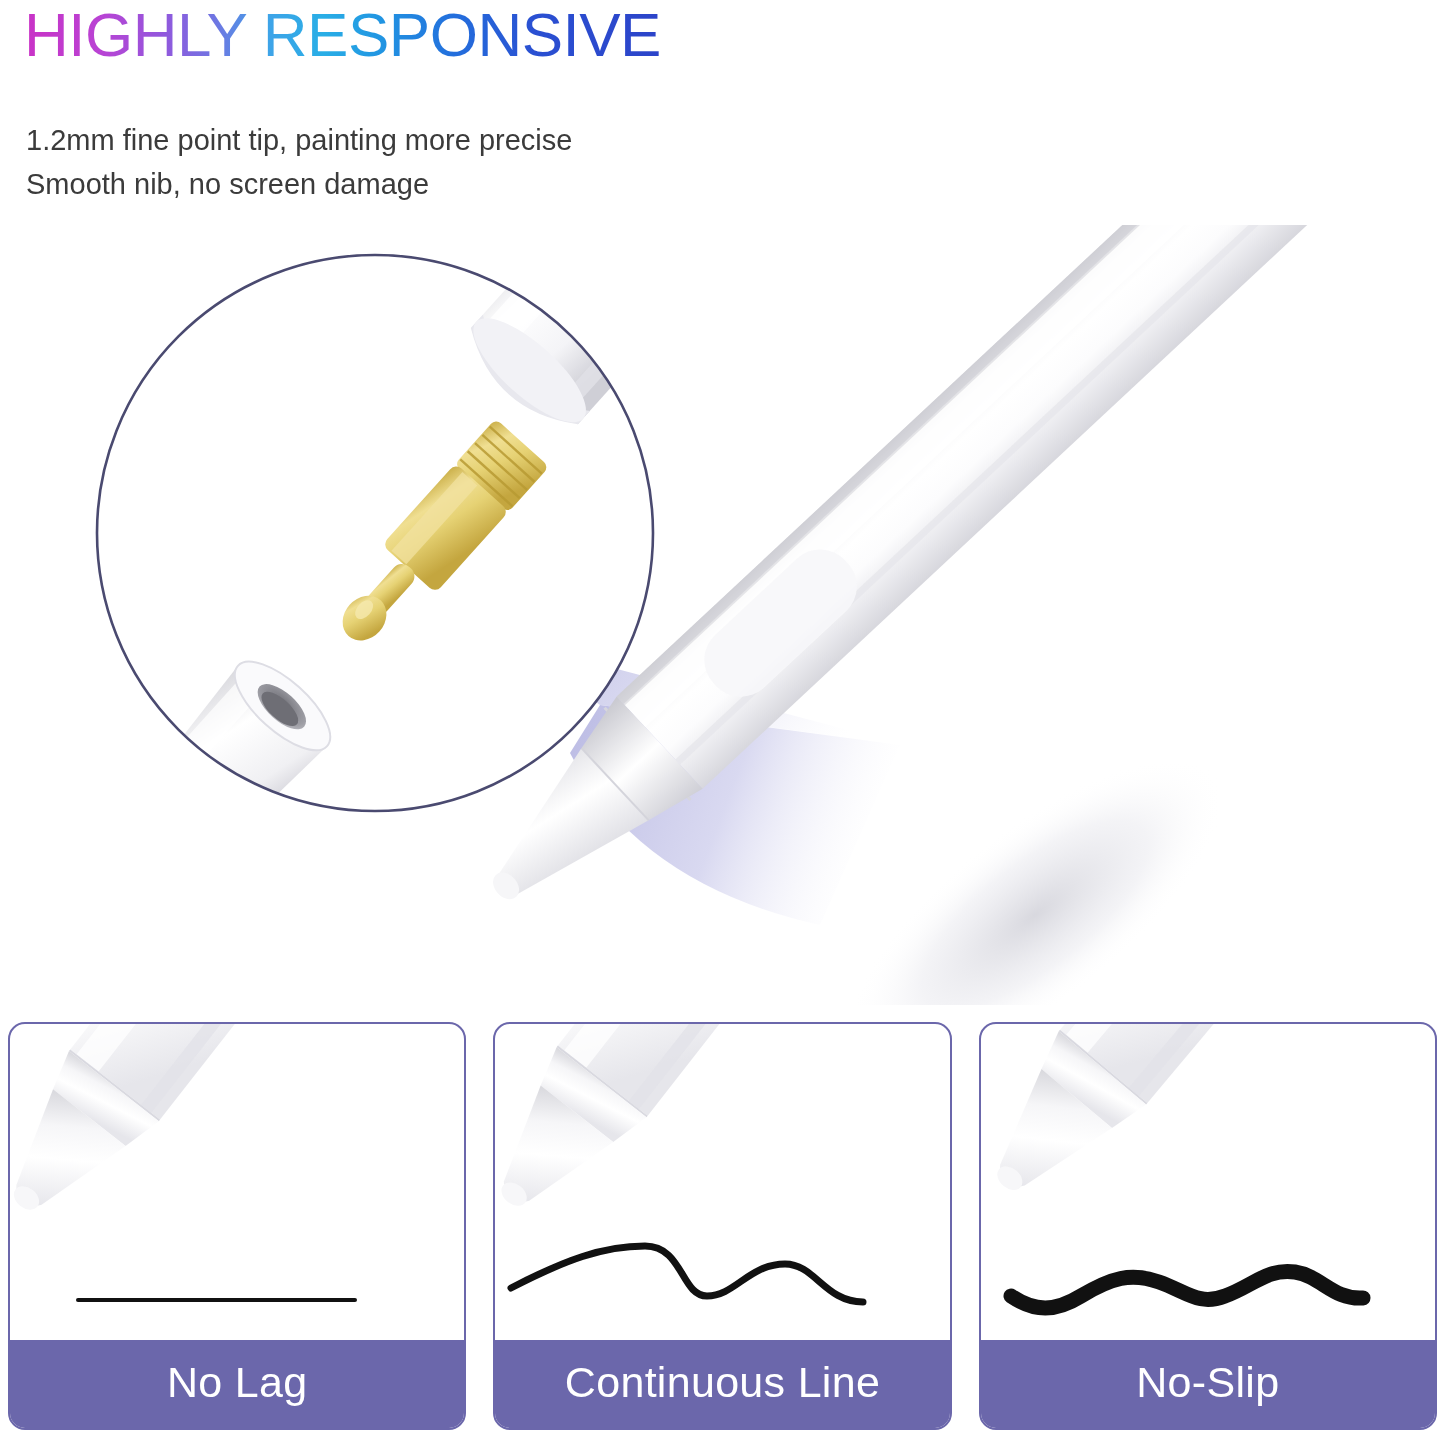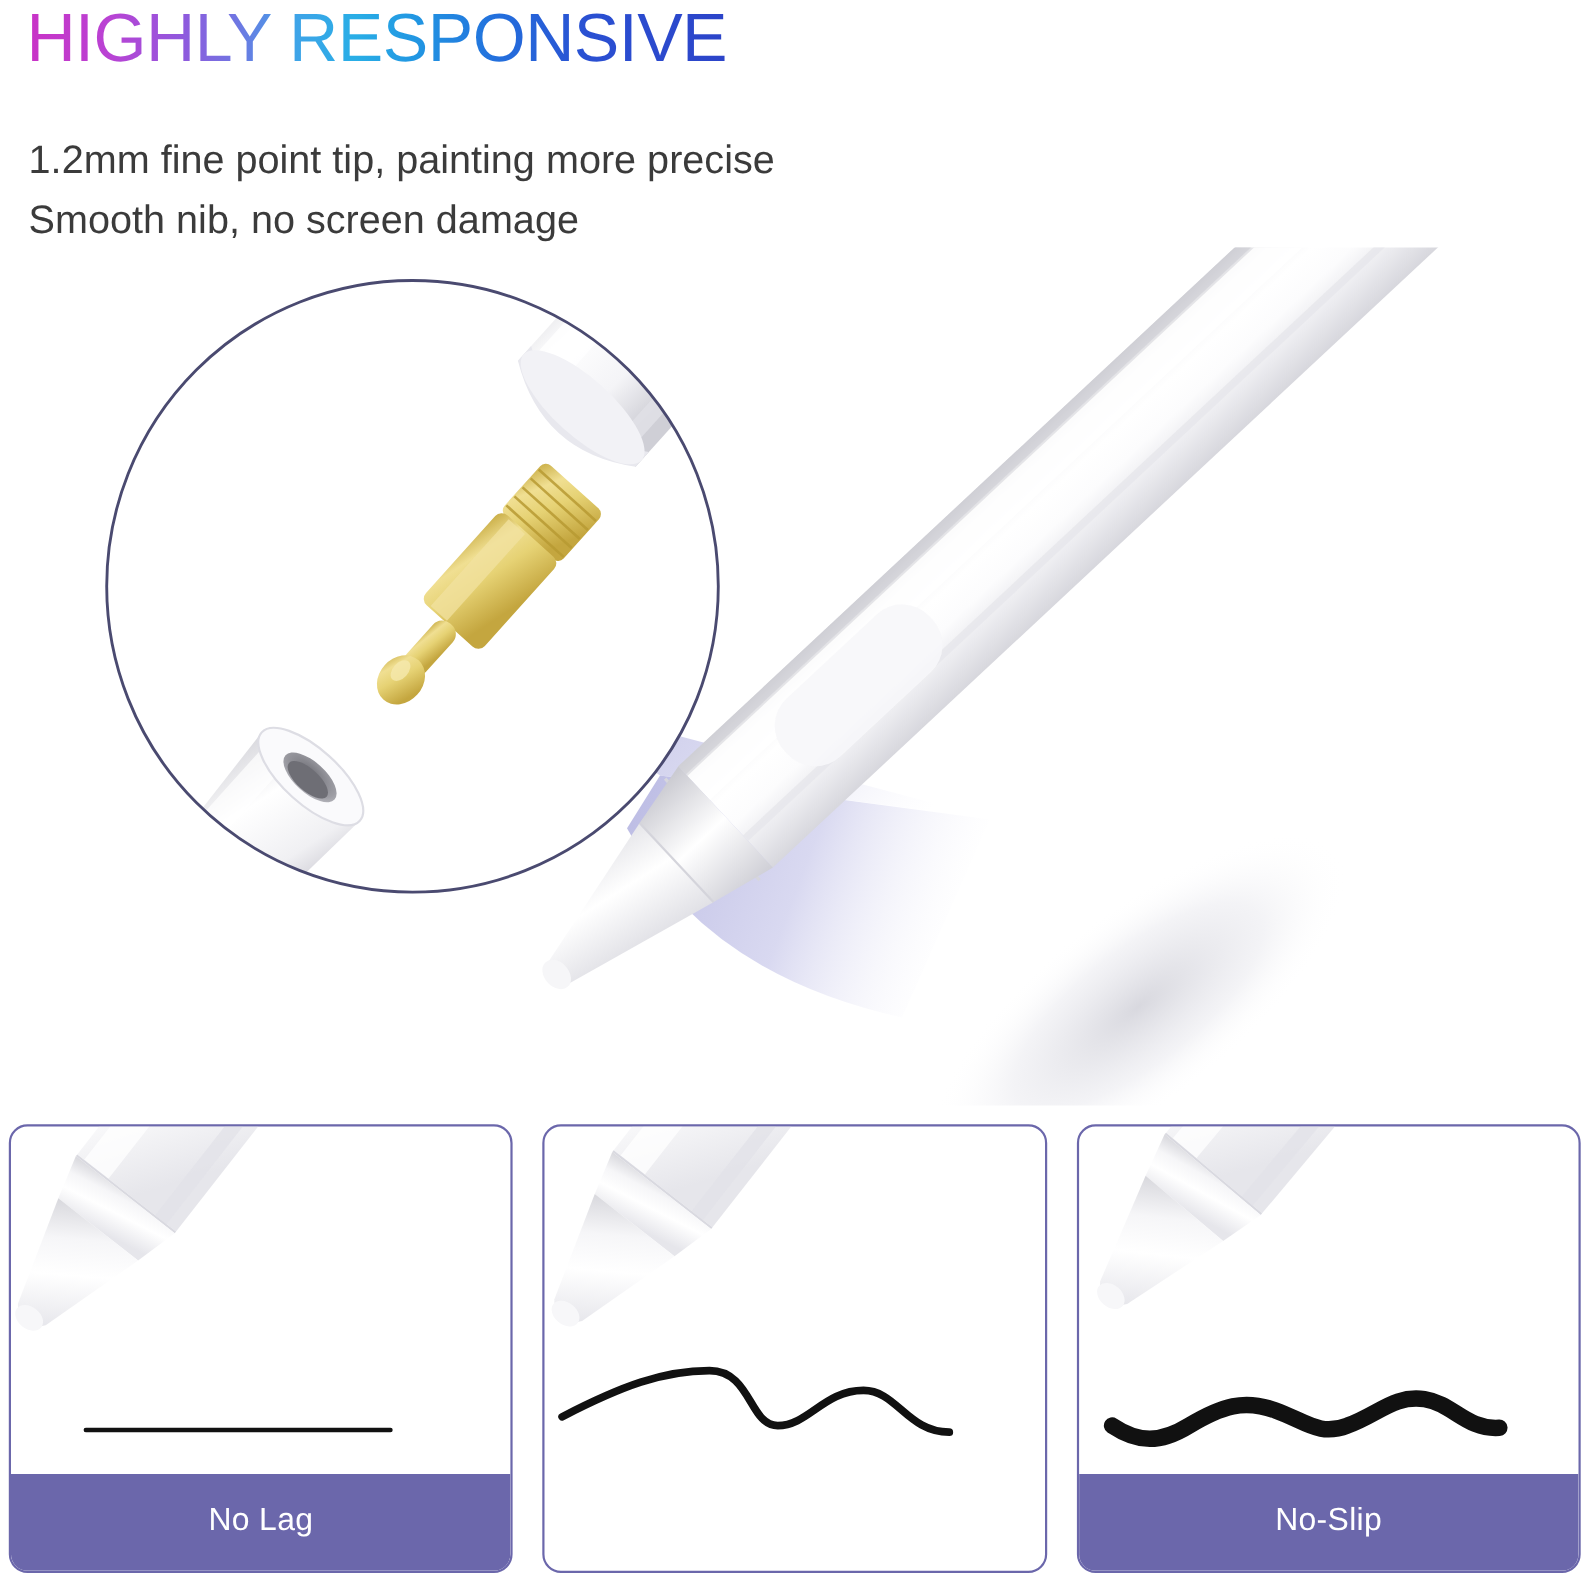--- a/index.html
+++ b/index.html
@@ -40,21 +40,21 @@
     -webkit-background-clip: text;
     background-clip: text;
     color: transparent;
     -webkit-text-fill-color: transparent;
   }
 
   #subline {
     position: absolute;
     left: 26px;
     top: 118px;
-    font-size: 36px;
+    font-size: 29px;
     line-height: 1.52;
     color: #3b3b3b;
     white-space: pre-line;
   }
 
   
   #hero {
     position: absolute;
     left: 0;
     top: 225px;
@@ -93,21 +93,21 @@
     position: absolute;
     left: 0; right: 0; bottom: 0;
     height: 88px;
     background: #6b67ab;
     display: flex;
     align-items: center;
     justify-content: center;
   }
   .card-footer span {
     color: #ffffff;
-    font-size: 29px;
+    font-size: 43px;
     font-weight: 400;
     letter-spacing: 0.3px;
     line-height: 1;
     padding-bottom: 3px;
   }
 </style>
 </head>
 <body>
 
 <div id="headline">HIGHLY RESPONSIVE</div>
@@ -309,20 +309,23 @@
           <rect x="130" y="-150" width="13" height="298" fill="#e2e2e8" opacity="0.8"></rect>
           <rect x="40" y="148" width="114" height="2" fill="#d9d9e0"></rect>
           <path d="M 40 150 L 154 150 L 143 190 L 51 190 Z" fill="url(#c2pen)"></path>
           <path d="M 51 190 L 143 190 L 113 288 Q 97 310 81 288 Z" fill="url(#c2pen)"></path>
           <ellipse cx="97" cy="292" rx="14" ry="10" fill="#f7f7f9"></ellipse>
         </g>
         <path d="M 16 264 C 70 236 108 222 150 222 C 188 222 186 272 212 272
                  C 240 272 254 240 290 240 C 320 240 330 278 368 278" fill="none" stroke="#111111" stroke-width="7" stroke-linecap="round" stroke-linejoin="round"></path>
       </svg>
     </div>
+    <div class="card-footer">
+      <span>Continuous Line</span>
+    </div>
   </div>
 
   <div class="card">
     <div class="card-art">
       <svg width="470" height="318" viewBox="0 0 470 318">
         <defs>
           <linearGradient id="c3pen" x1="0" y1="0" x2="0.55" y2="1">
             <stop offset="0%" stop-color="#d8d8dd"></stop>
             <stop offset="30%" stop-color="#f6f6f8"></stop>
             <stop offset="58%" stop-color="#ffffff"></stop>

